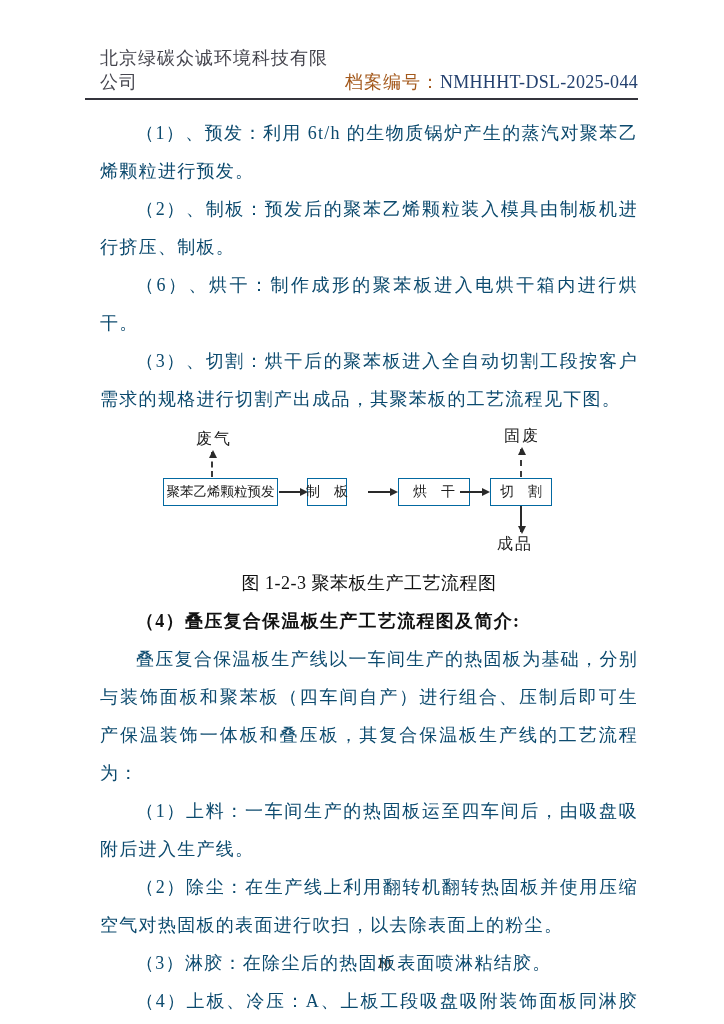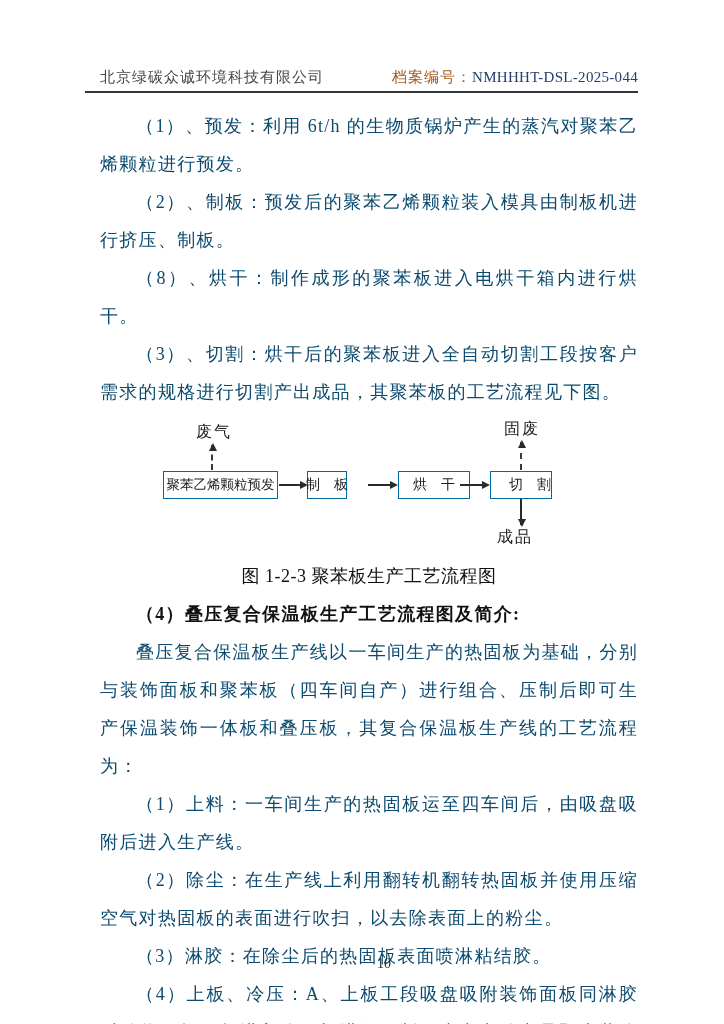--- a/index.html
+++ b/index.html
@@ -19,22 +19,22 @@
   }
   .content {
     position: relative;
     padding: 0 86px 0 100px;
   }
   
   .doc-header {
     display: flex;
     justify-content: space-between;
     align-items: flex-end;
-    padding-top: 68px;
-    font-size: 15px;
+    padding-top: 46px;
+    font-size: 18px;
     letter-spacing: 1px;
   }
   .company { color: #45454e; }
   .doc-id { white-space: nowrap; }
   .doc-label { color: #a3581b; }
   .doc-number { color: #23406e; font-family: "Liberation Serif", serif; letter-spacing: 0.3px; }
   .header-rule {
     height: 2px;
     background: #34343c;
     margin: 4px 0 14px -15px;
@@ -144,21 +144,21 @@
 
     <header class="doc-header">
       <span class="company">北京绿碳众诚环境科技有限公司</span>
       <span class="doc-id"><span class="doc-label">档案编号：</span><span class="doc-number">NMHHHT-DSL-2025-044</span></span>
     </header>
     <div class="header-rule"></div>
 
     <main>
       <p>（1）、预发：利用 6t/h 的生物质锅炉产生的蒸汽对聚苯乙烯颗粒进行预发。</p>
       <p>（2）、制板：预发后的聚苯乙烯颗粒装入模具由制板机进行挤压、制板。</p>
-      <p>（8）、烘干：制作成形的聚苯板进入电烘干箱内进行烘干。</p>
+      <p>（6）、烘干：制作成形的聚苯板进入电烘干箱内进行烘干。</p>
       <p>（3）、切割：烘干后的聚苯板进入全自动切割工段按客户需求的规格进行切割产出成品，其聚苯板的工艺流程见下图。</p>
 
       <div class="flowchart">
         <span class="fc-label" style="left:96px; top:1px;">废气</span>
         <div class="v-arrow dashed up" style="left:111px; top:24px; height:25px;"></div>
 
         <div class="fc-box" style="left:63px;  top:50px; width:115px; font-size:13.5px;">
             <span>聚苯乙烯颗粒预发</span>
           </div>
         <div class="h-arrow" style="left:179px; top:63px; width:27px;"></div>
@@ -166,21 +166,21 @@
         <div class="fc-box" style="left:207px; top:50px; width:40px;">
             <span>制　板</span>
           </div>
         <div class="h-arrow" style="left:268px; top:63px; width:28px;"></div>
 
         <div class="fc-box" style="left:298px; top:50px; width:72px;">
             <span>烘　干</span>
           </div>
         <div class="h-arrow" style="left:360px; top:63px; width:28px;"></div>
 
-        <div class="fc-box" style="left:390px; top:50px; width:62px;justify-content:flex-end;">
+        <div class="fc-box" style="left:390px; top:50px; width:62px;">
             <span>切　割</span>
           </div>
 
         <span class="fc-label" style="left:404px; top:-2px;">固废</span>
         <div class="v-arrow dashed up" style="left:420px; top:21px; height:28px;"></div>
 
         <div class="v-arrow solid down" style="left:420px; top:78px; height:26px;"></div>
         <span class="fc-label" style="left:397px; top:106px;">成品</span>
       </div>
 

